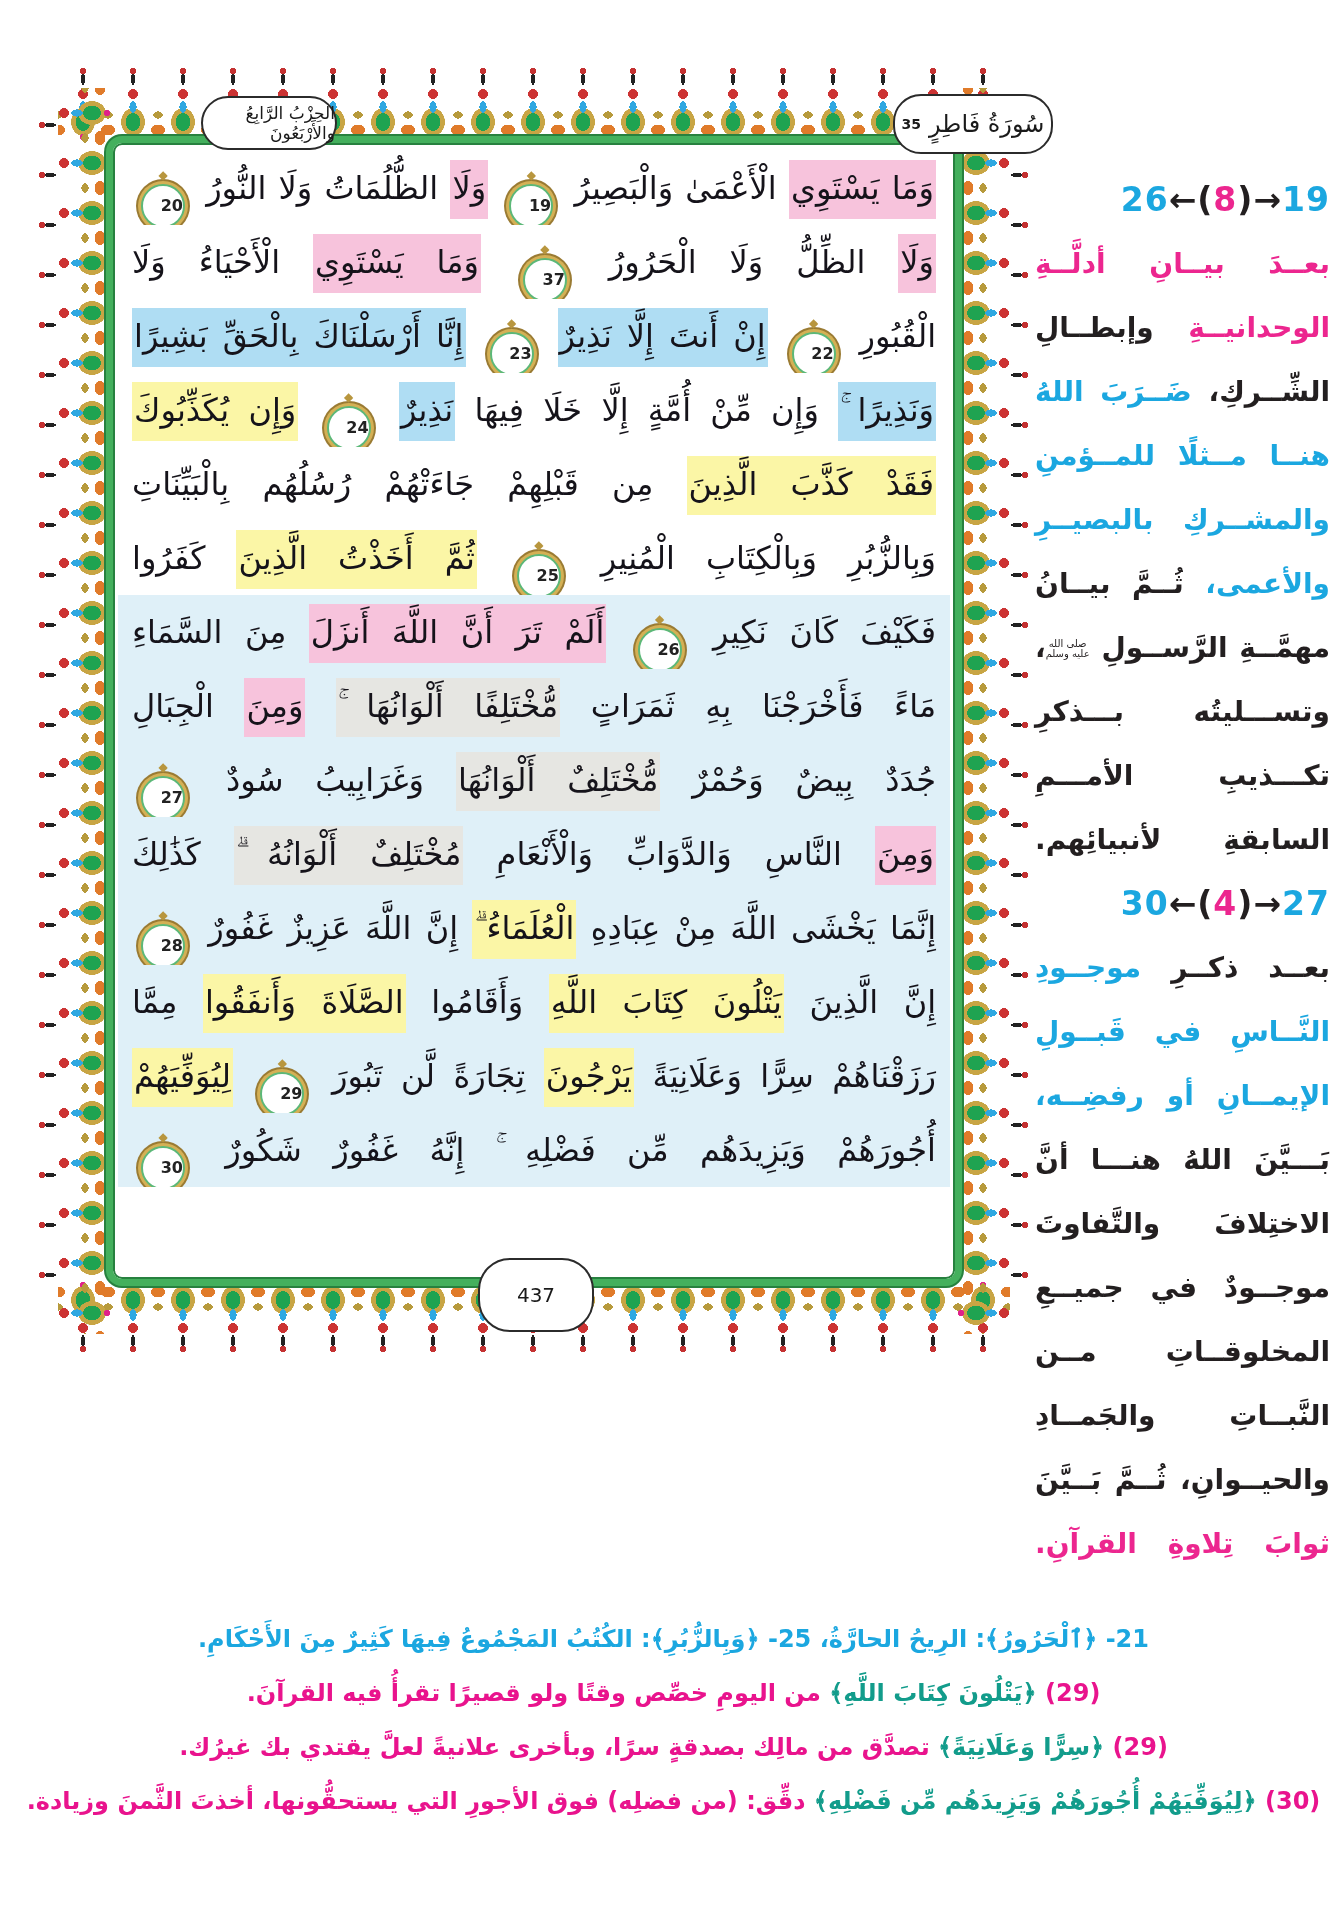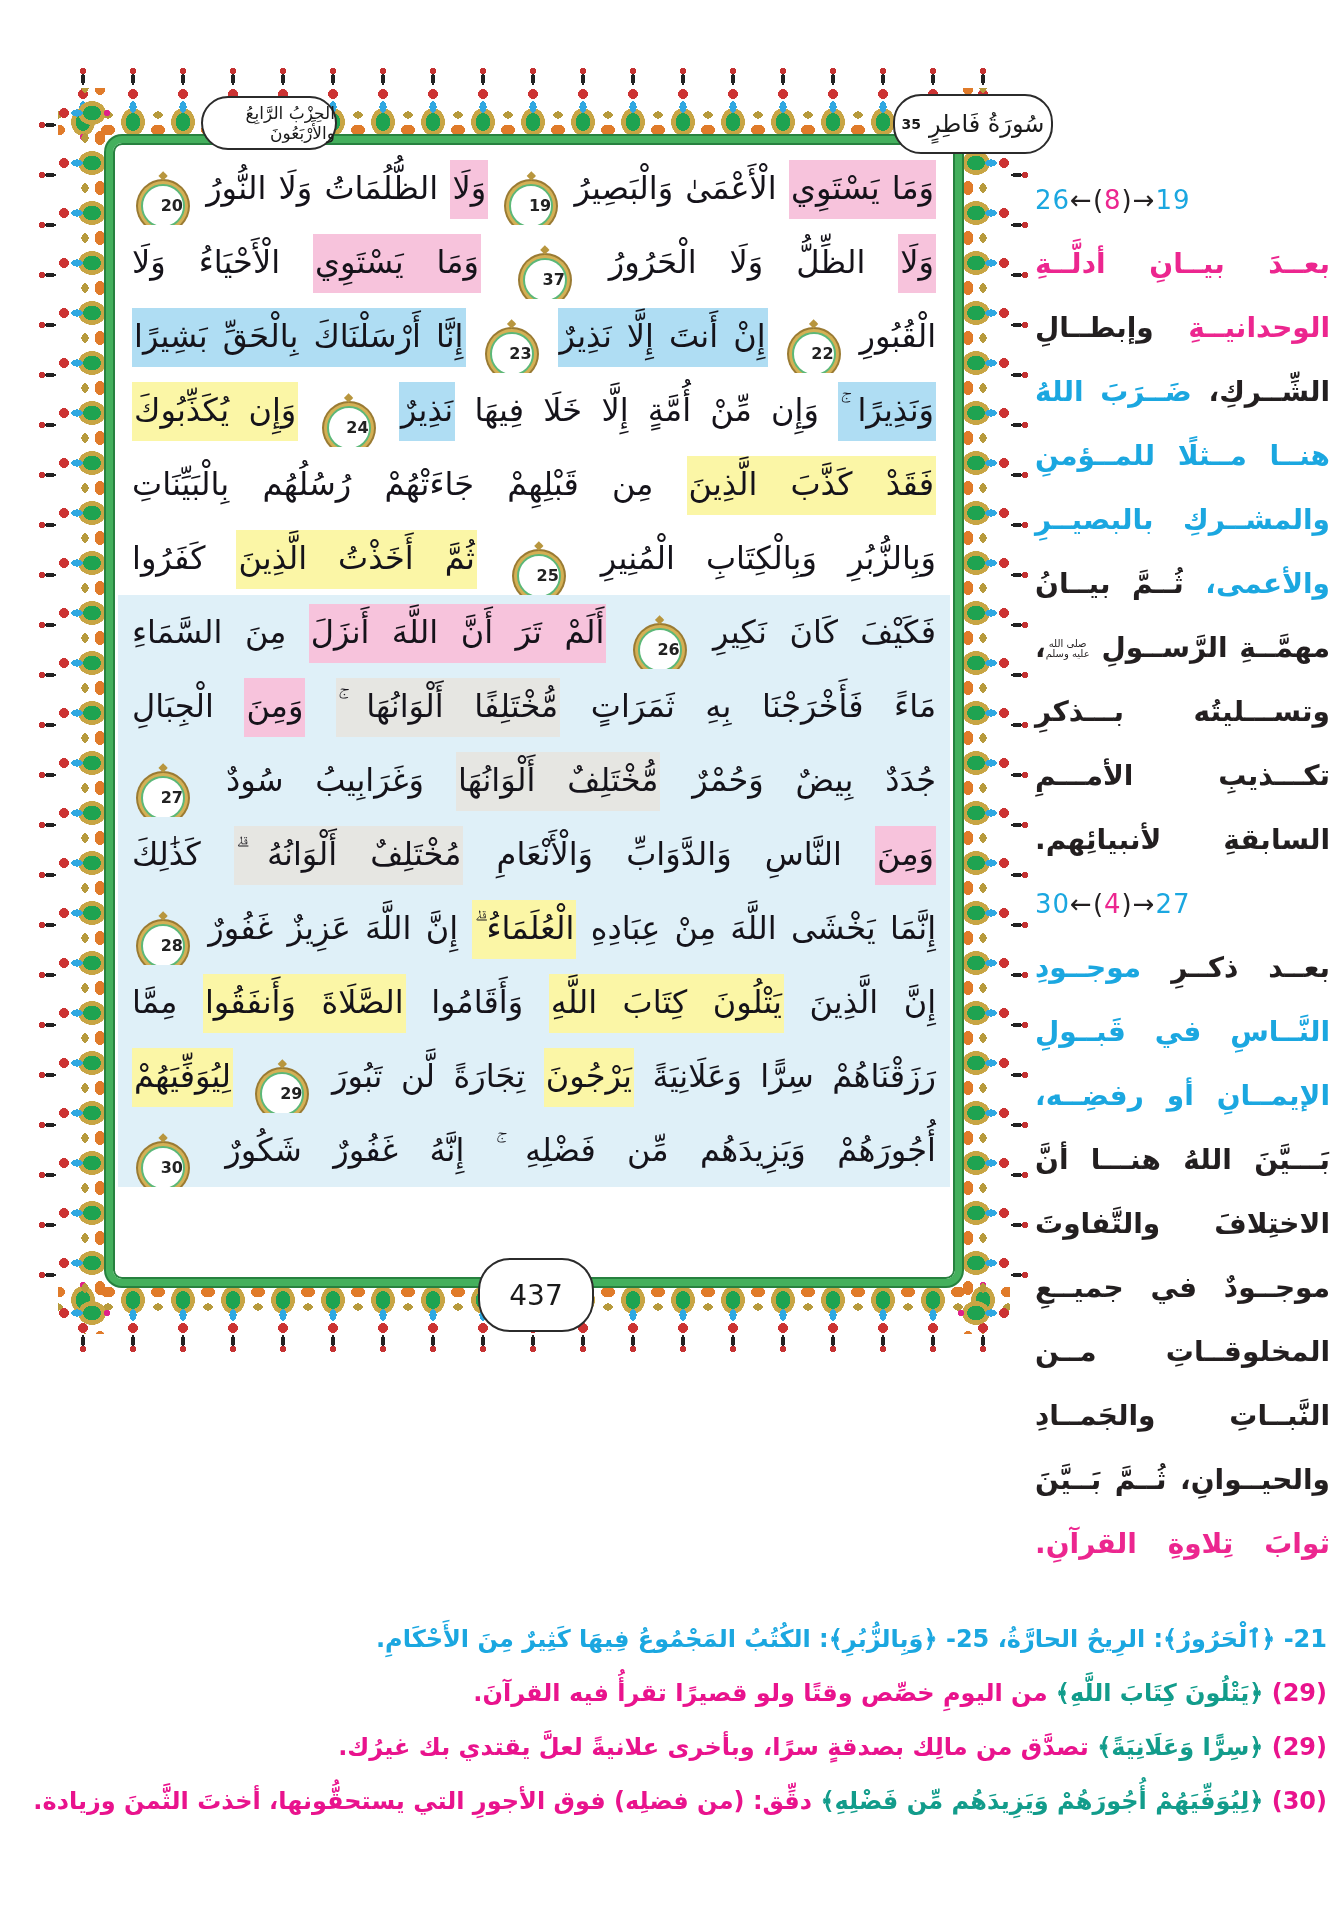--- a/index.html
+++ b/index.html
@@ -95,47 +95,47 @@
   .medal::after{bottom:-17px;}
   
   .cartouche{
     position:absolute;background:#fff;border:2px solid #2b2b2b;border-radius:28px;
     display:flex;align-items:center;justify-content:center;z-index:5;
     color:#1a1a1a;font-weight:500;
   }
   .cart-hizb{left:201px;top:96px;width:132px;height:50px;font-size:17px;direction:rtl;}
   .cart-surah{left:893px;top:94px;width:156px;height:56px;font-size:24px;direction:rtl;gap:8px;}
   .cart-surah .num{font-size:14px;font-weight:bold;}
-  .cart-page{left:478px;top:1258px;width:112px;height:70px;font-size:28px;border-radius:32px;}
+  .cart-page{left:478px;top:1258px;width:112px;height:70px;font-size:20px;border-radius:32px;}
   
   .sidebar{
     position:absolute;left:1035px;top:168px;width:295px;z-index:2;direction:rtl;
   }
   .side-line{
     line-height:64px;font-size:28px;font-weight:700;
     text-align:justify;text-align-last:justify;color:#231f20;
   }
   .side-range{
-    direction:ltr;text-align:left;line-height:64px;
-    font-size:26px;font-weight:400;letter-spacing:1px;
+    direction:ltr;text-align:right;line-height:64px;
+    font-size:33px;font-weight:700;letter-spacing:1px;
   }
   .c-cyan{color:var(--sidebar-cyan,#1BA7E0);}
   .c-pink{color:var(--sidebar-pink,#EC268F);}
   .c-black{color:#231f20;}
   .c-blue{color:var(--footnote-blue,#1BA7E0);}
   .c-magenta{color:var(--footnote-magenta,#E9138D);}
   .c-teal{color:var(--quote-teal,#129C8B);}
   .pbuh{
     display:inline-block;font-size:10px;width:44px;line-height:1.05;
     vertical-align:middle;text-align:center;white-space:normal;font-weight:400;
   }
   
   .footnotes{
     position:absolute;left:20px;right:12px;top:1612px;z-index:2;
-    direction:rtl;text-align:right;
+    direction:rtl;text-align:center;
   }
   .footnote{line-height:54px;font-size:24px;font-weight:700;}
 </style>
 </head>
 <body>
 
 <div class="pins pins-h pins-top"></div>
 <div class="pins pins-h pins-bottom"></div>
 <div class="pins pins-v pins-left"></div>
 <div class="pins pins-v pins-right"></div>

